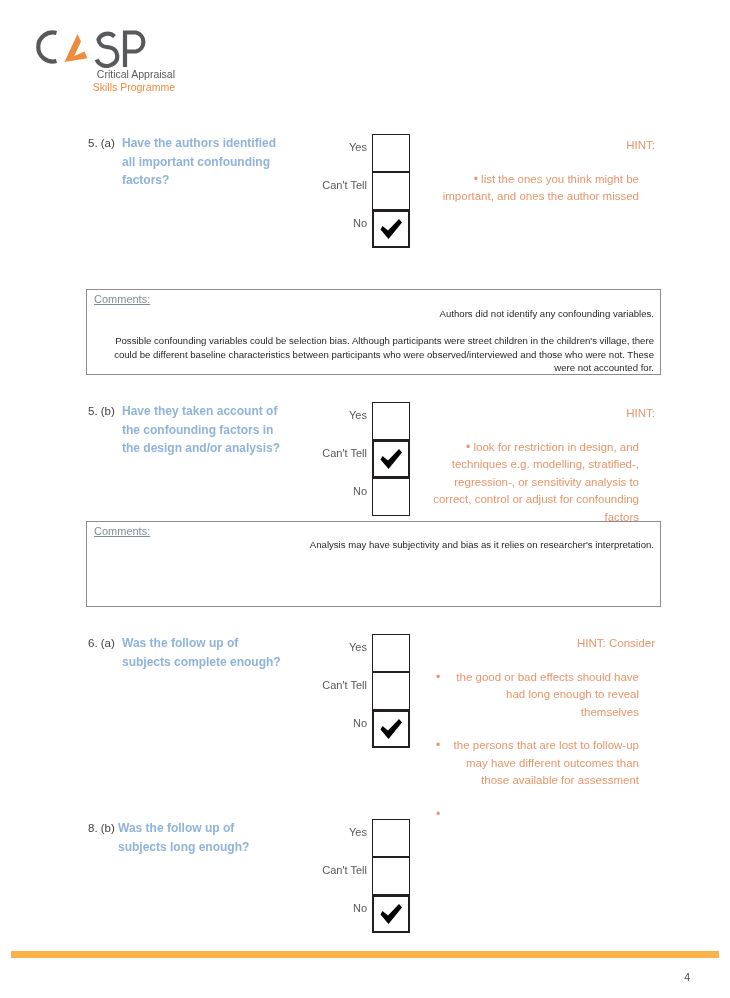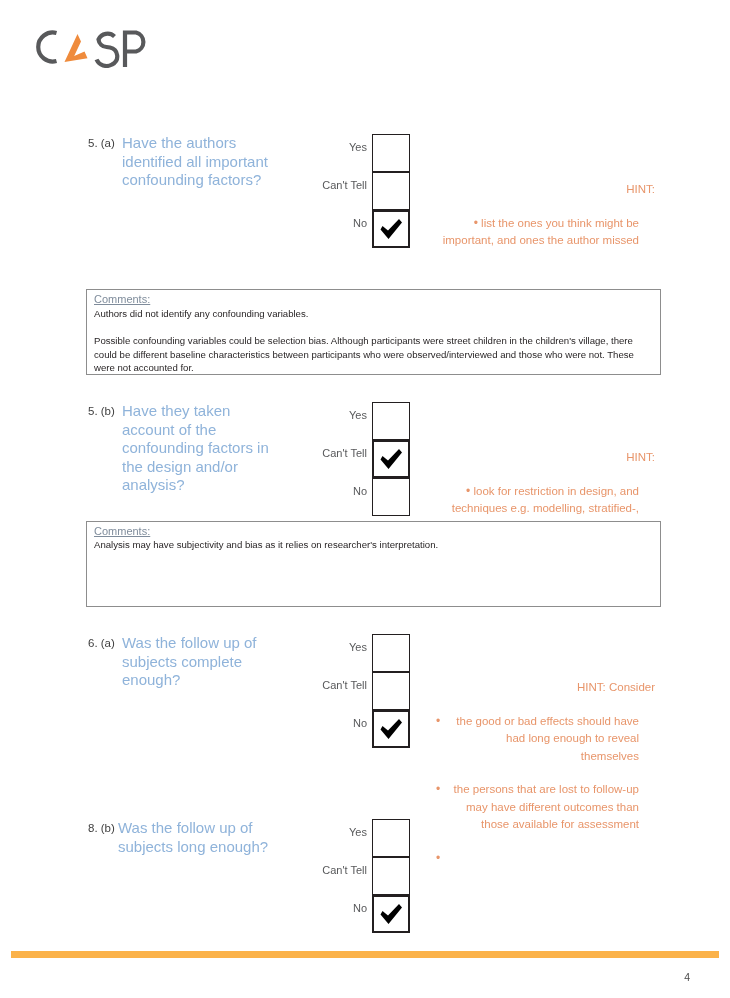--- a/index.html
+++ b/index.html
@@ -61,24 +61,25 @@
     line-height: 18.5px;
     color: #3f3f3f;
     white-space: nowrap;
     font-family: "Liberation Sans", sans-serif;
   }
   .qtext {
     position: absolute;
     left: 122px;
     top: 0;
     width: 165px;
-    font-size: 15px;
+    font-size: 12px;
     line-height: 18.5px;
     color: #8fb3da;
     font-family: "Liberation Sans", sans-serif;
+    font-weight: bold;
   }
 
   
   .answers {
     position: absolute;
     left: 300px;
     top: 0;
     width: 110px;
   }
   .arow {
@@ -118,21 +119,21 @@
 
   
   .hint {
     position: absolute;
     color: #e8956a;
     font-size: 11.5px;
     line-height: 17.5px;
     text-align: right;
     font-family: "Liberation Sans", sans-serif;
   }
-  .hint .hint-title { display: block; margin-top: 44px; }
+  .hint .hint-title { display: block; }
   .hint ul {
     list-style: none;
     margin: 0;
     padding: 0;
   }
   .hint li {
     position: relative;
     margin: 16px;
     padding: 0;
   }
@@ -163,20 +164,21 @@
   }
   .cbox .cbody {
     position: absolute;
     left: 7px;
     right: 6px;
     top: 17px;
     font-size: 9.6px;
     line-height: 13.6px;
     color: #231f20;
     font-family: "Liberation Sans", sans-serif;
+    text-align: right;
   }
   .cbody p { margin: 0 0 13.6px 0; }
   .cbody p:last-child { margin-bottom: 12px; }
 
   
   #footer-bar {
     position: absolute;
     left: 11px;
     top: 951px;
     width: 708px;
@@ -205,20 +207,24 @@
 
         <path d="M28.5 7.0 A14.5 14.5 0 1 0 28.5 35.0" fill="none" stroke="#58595b" stroke-width="4.2" stroke-linecap="butt"></path>
 
         <path d="M36.5 36 L49.5 8 L53 15.5 L46.2 30 L56.5 25.5 L59.5 32.2 Z" fill="#ef8b3c"></path>
 
         <path d="M86.5 10.5 A10 10 0 0 0 70.5 13.5 A8.5 8.5 0 0 0 78.5 21 L82 21.5
                  A9 9 0 0 1 84 38.5 A11 11 0 0 1 68.5 33.5" fill="none" stroke="#58595b" stroke-width="4.2" stroke-linecap="butt"></path>
 
         <path d="M97 41 L97 6.5 L108 6.5 A9.8 9.8 0 0 1 108 25.5 L97 25.5" fill="none" stroke="#58595b" stroke-width="4.2" stroke-linejoin="miter"></path>
       </svg>
+    </div>
+    <div id="logo-sub">
+      <span class="l1">Critical Appraisal</span><br>
+      <span class="l2">Skills Programme</span>
     </div>
   </div>
 
   <div class="qblock" style="top:134px;">
     <div class="qnum">5. (a)</div>
     <div class="qtext">Have the authors identified all important confounding factors?</div>
     <div class="answers" style="left:300px;">
       <div class="arow">
         <span class="alabel">Yes</span>
         <span class="abox"></span>

